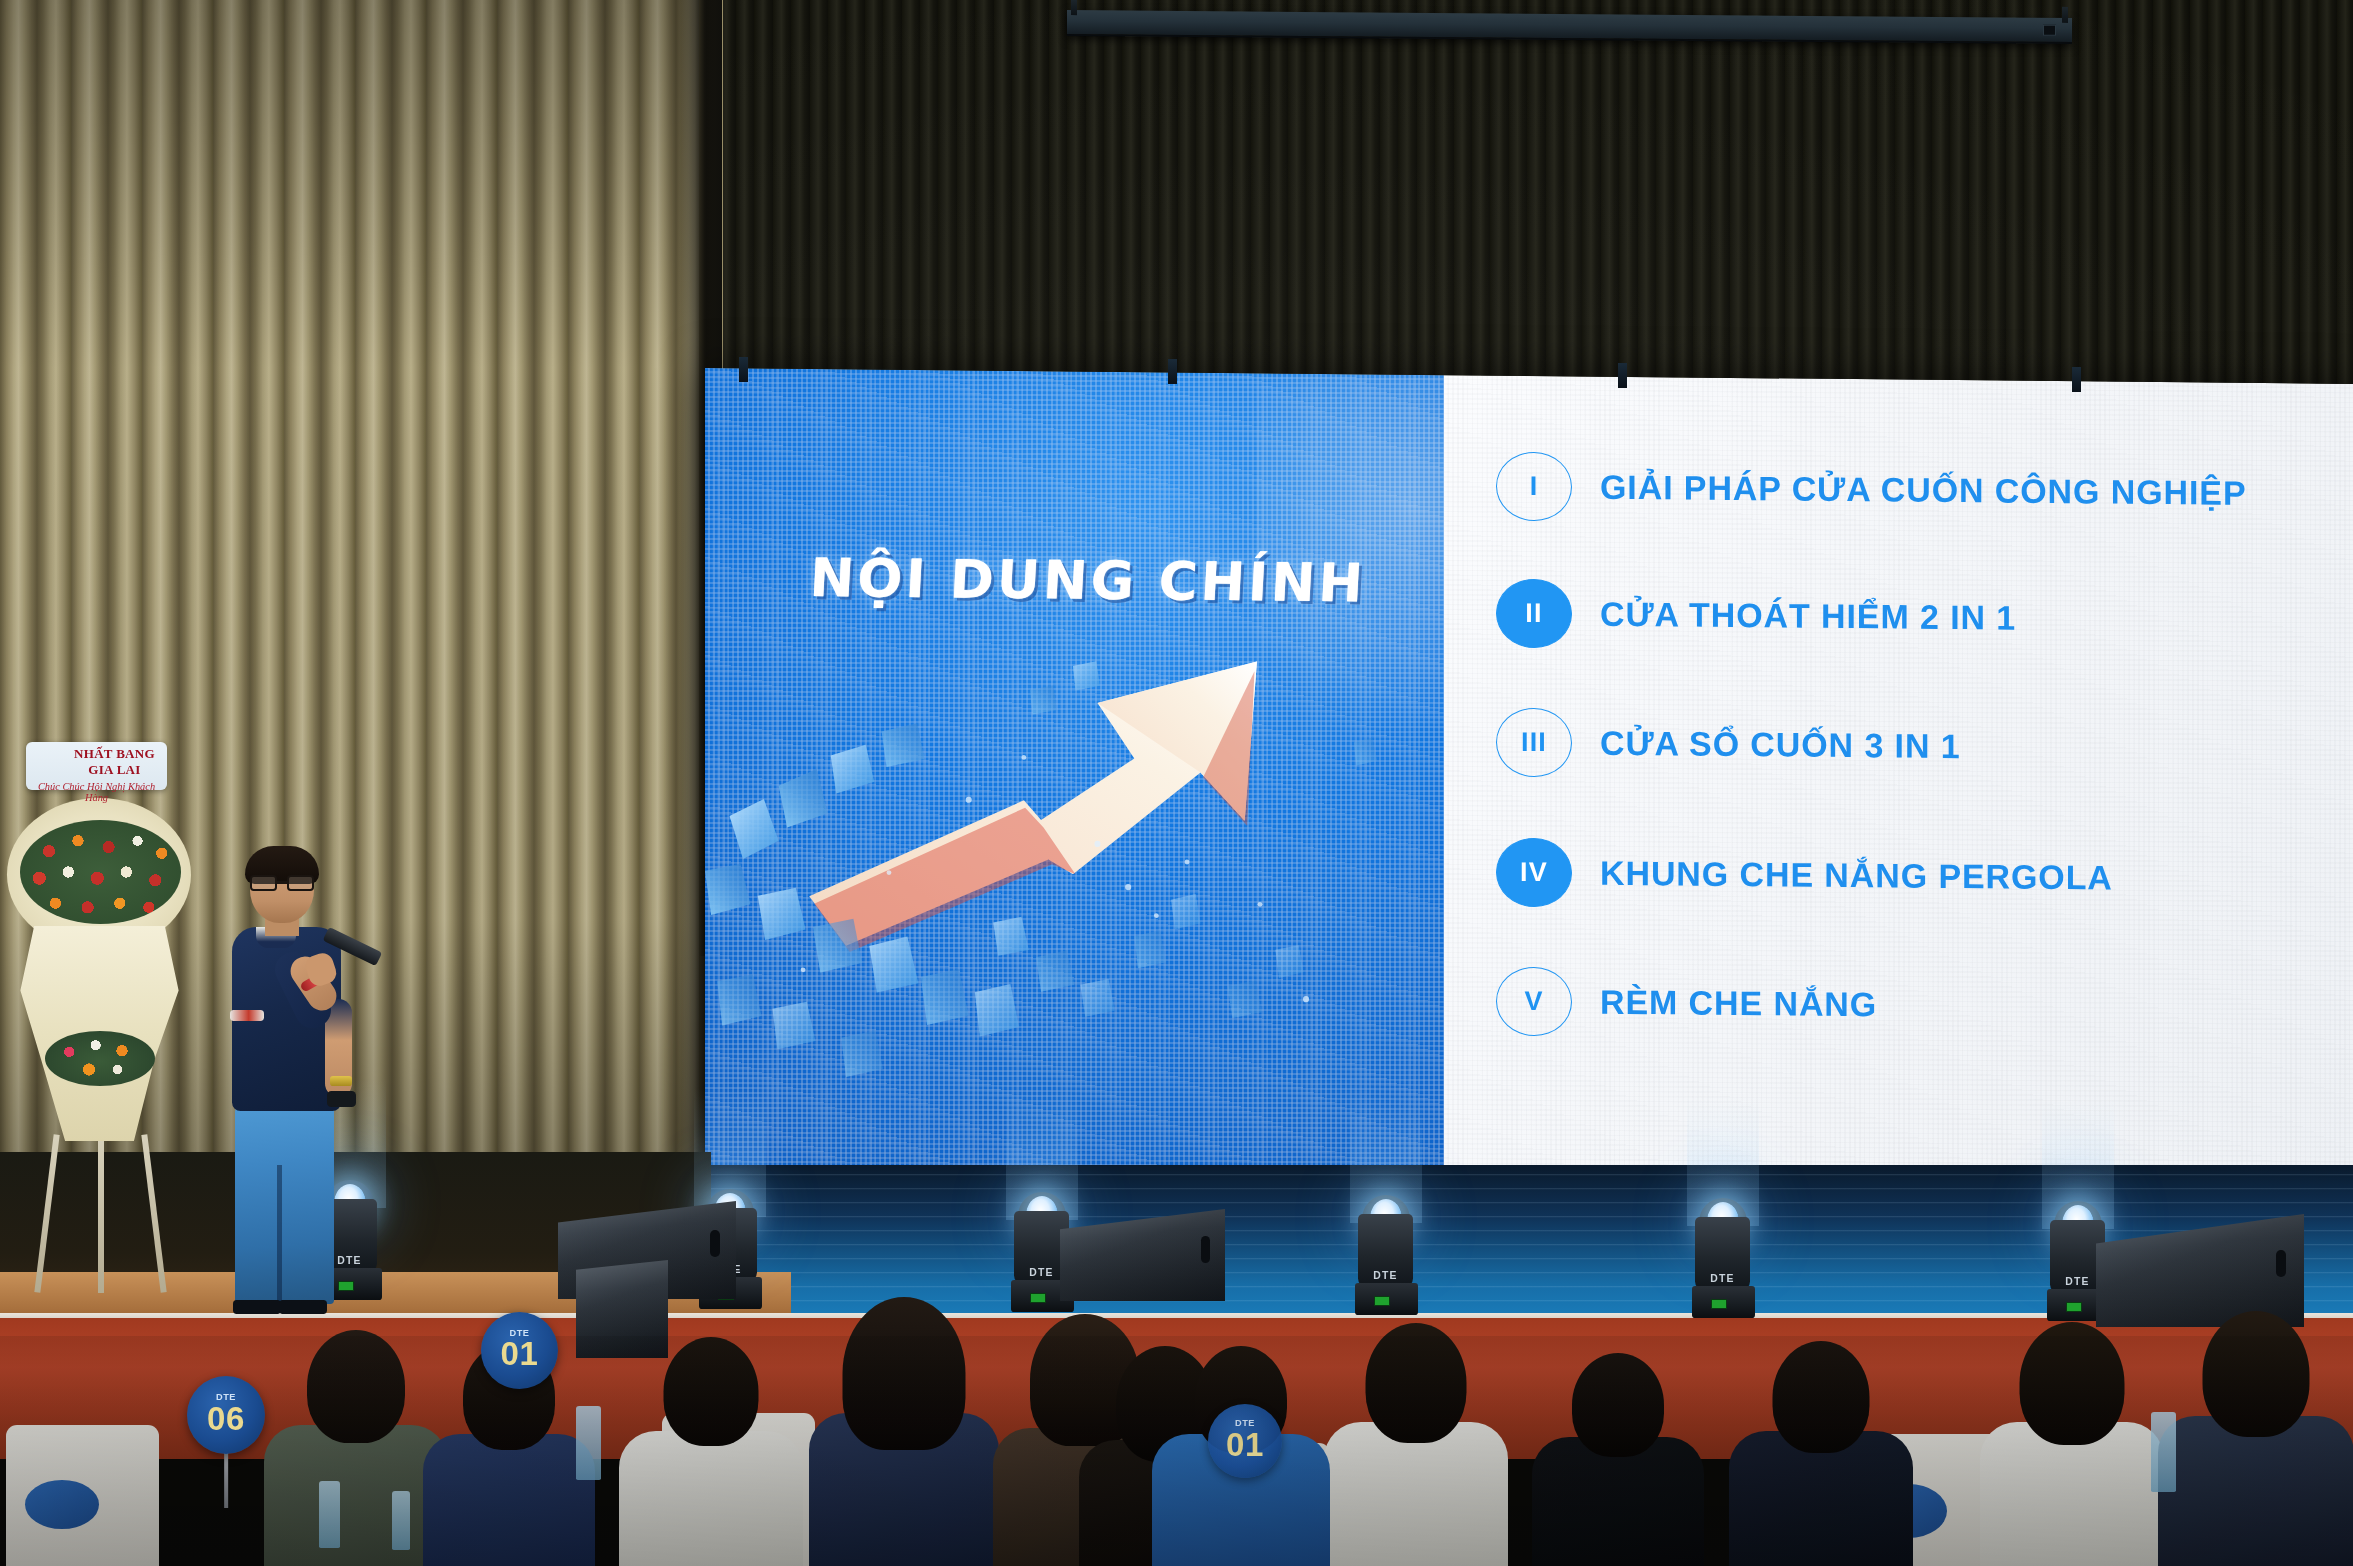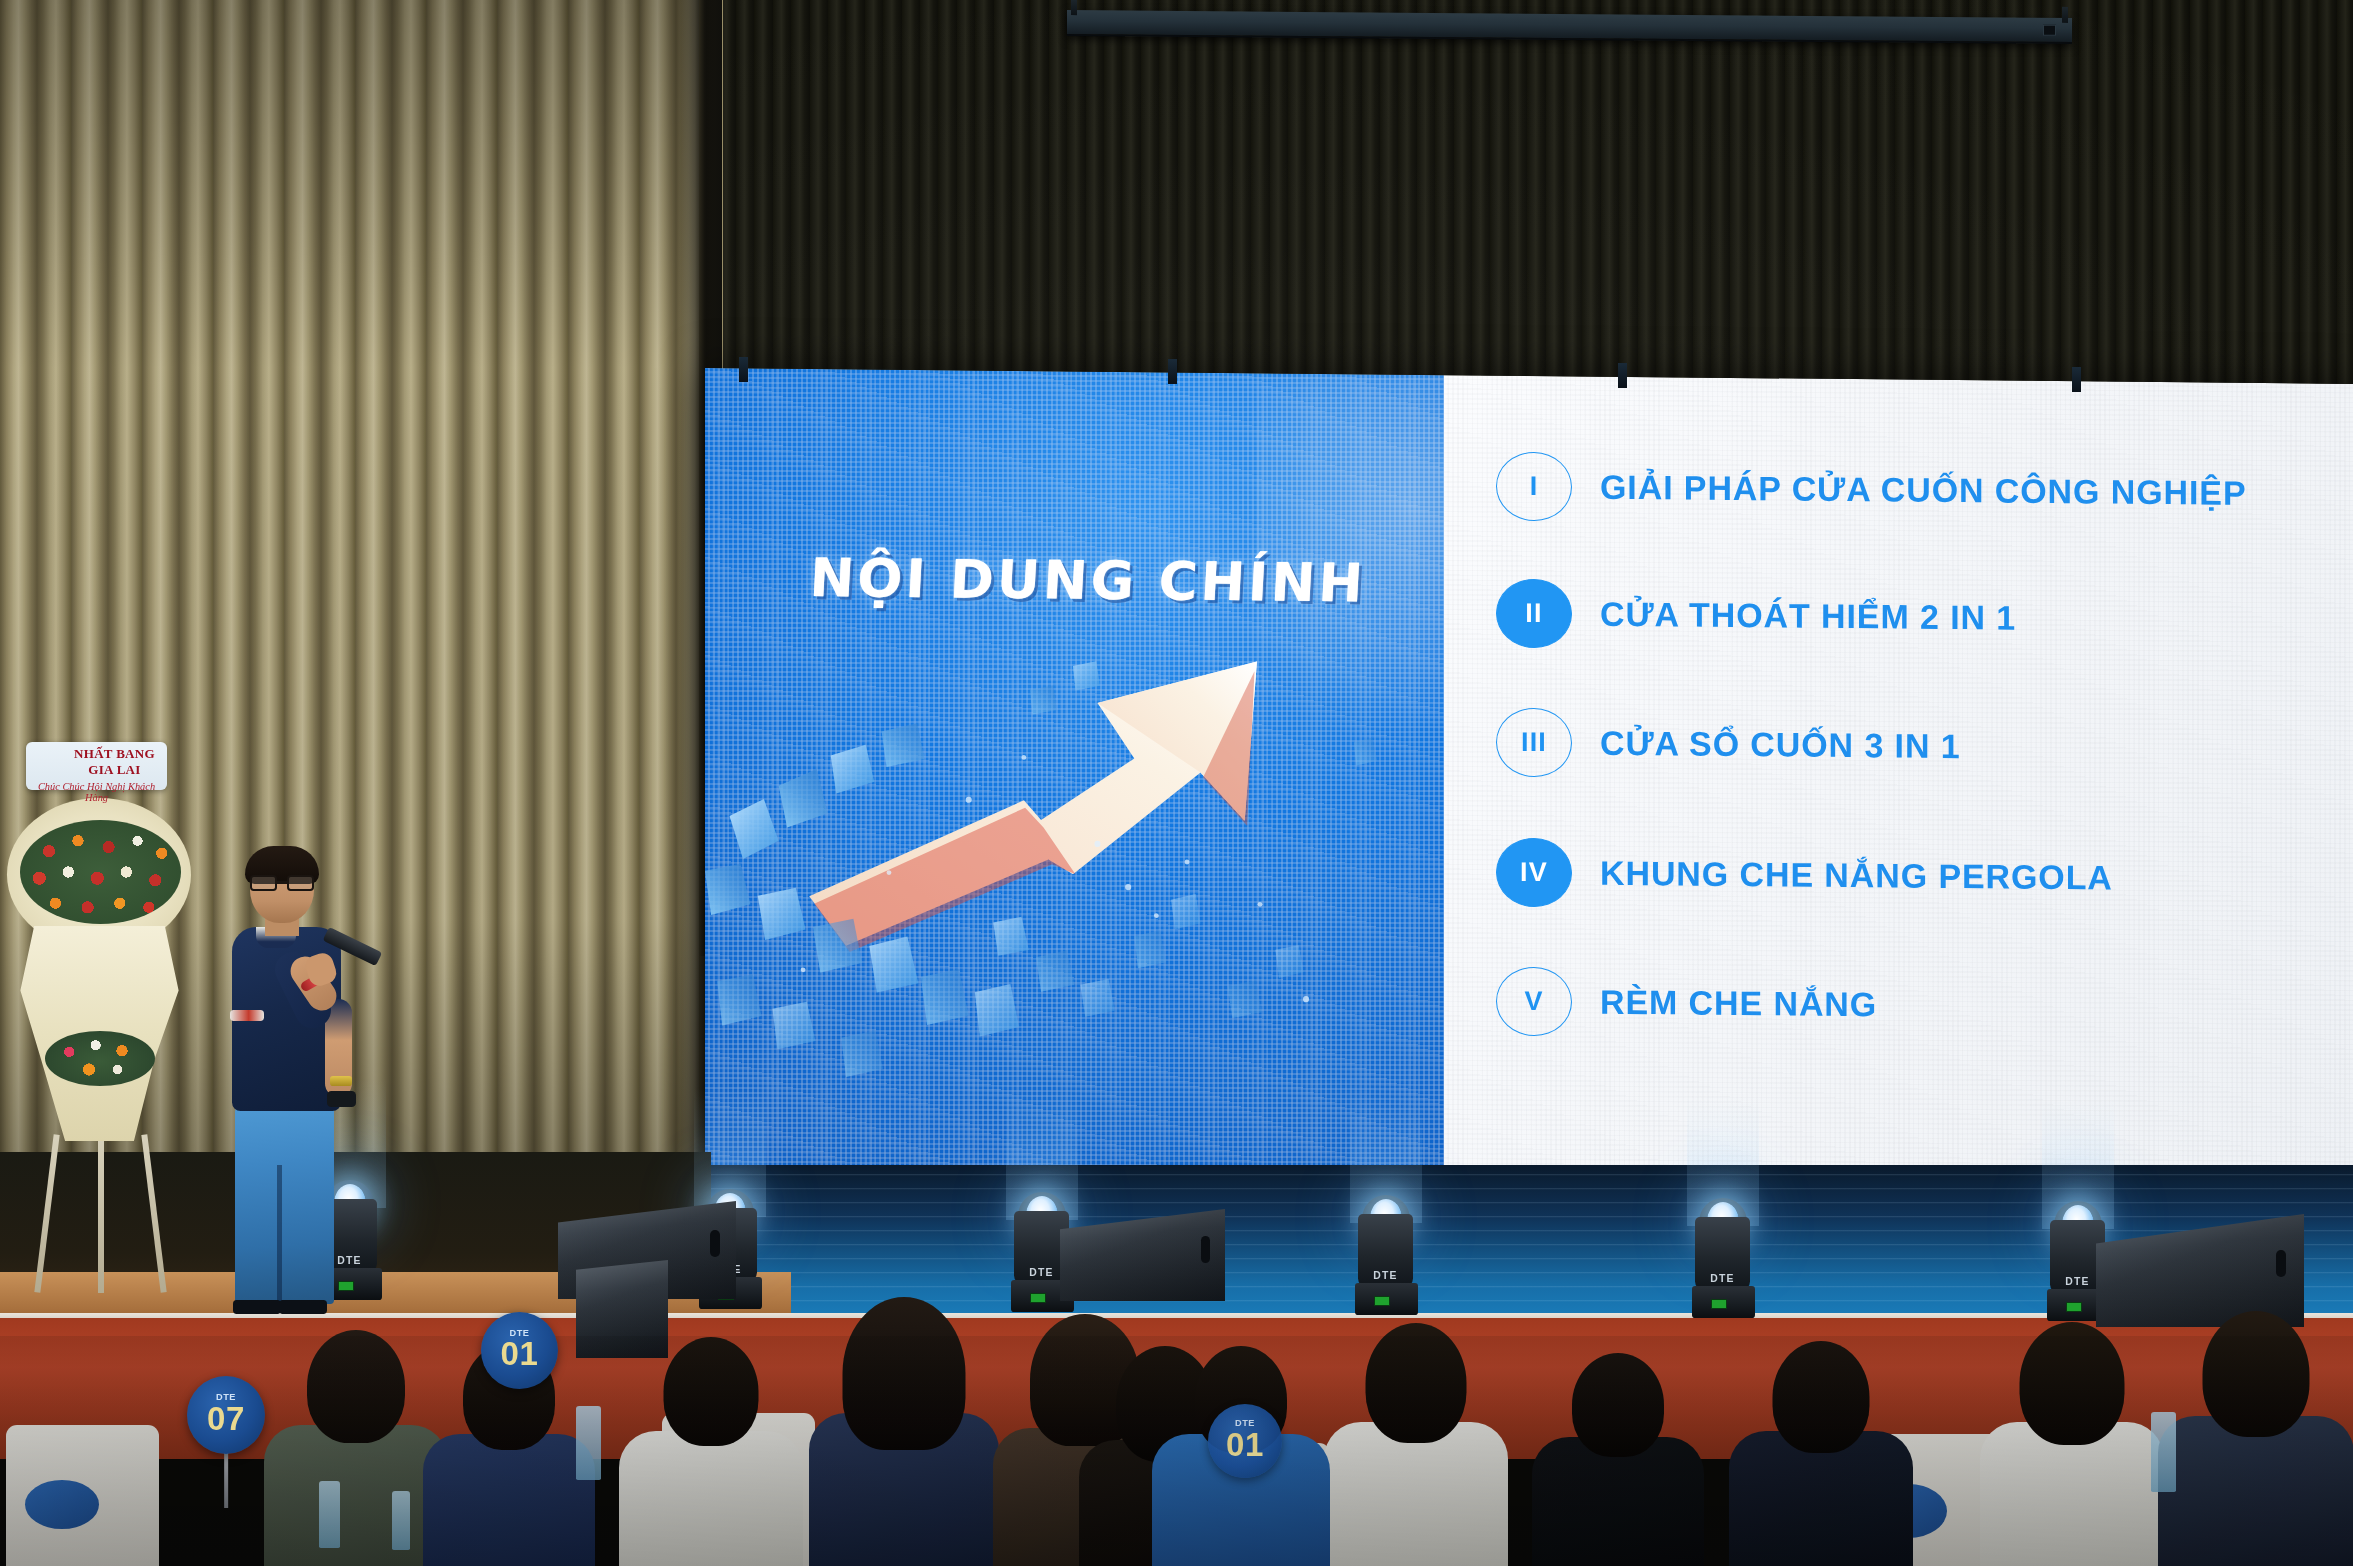--- a/index.html
+++ b/index.html
@@ -693,21 +693,21 @@
     <div class="water-bottle" style="left:319px; bottom:18.4px; width:21px; height:67px;"></div>
     <div class="water-bottle" style="left:392px; bottom:16px; width:18.4px; height:59px;"></div>
     <div class="water-bottle" style="left:576px; bottom:86px; width:24.5px; height:74px;"></div>
     <div class="water-bottle" style="left:2151px; bottom:74px; width:24.5px; height:80px;"></div>
 
     <div class="aud-shade"></div>
   </div>
 
   <div class="table-num" style="left:187px; top:1376px; width:78px; height:78px;">
     <div class="tn-logo">DTE</div>
-    <div class="tn-val">07</div>
+    <div class="tn-val">06</div>
   </div>
   <div class="tn-stem" style="left:226px; top:1453px; height:55px;"></div>
 
   <div class="table-num" style="left:481px; top:1312px; width:77px; height:77px;">
     <div class="tn-logo">DTE</div>
     <div class="tn-val">01</div>
   </div>
   <div class="tn-stem" style="left:520px; top:1388px; height:67px;"></div>
 
   <div class="table-num" style="left:1208px; top:1404px; width:74px; height:74px; opacity:0.92;">

